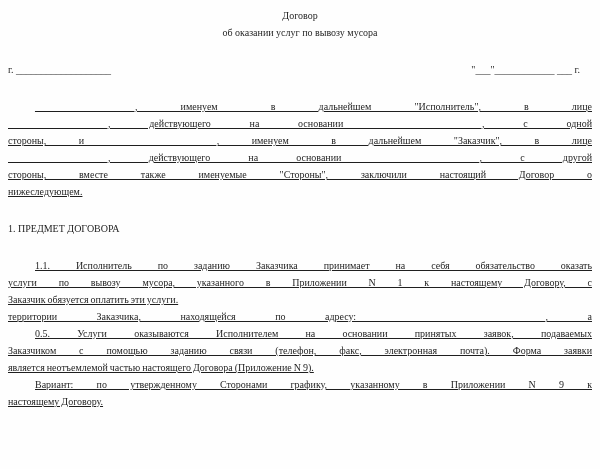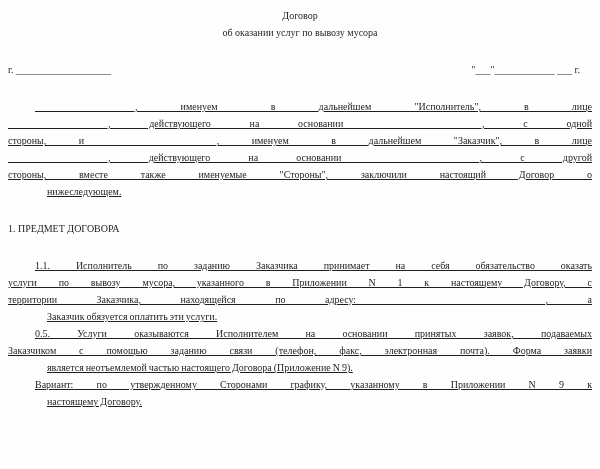--- a/index.html
+++ b/index.html
@@ -31,21 +31,21 @@
   .mt20 { margin-top: 20px; }
   .mt18 { margin-top: 18px; }
   .para .ln {
     height: 17px;
     overflow: hidden;
     text-align: justify;
     text-align-last: justify;
     word-spacing: -0.5px;
     text-decoration: underline;
   }
-  .para .ln.last { text-align: right; text-align-last: left; margin-left: 39px; }
+  .para .ln.last { text-align: right; text-align-last: left; }
   .para .ln.ind { text-indent: 27px; }
 </style>
 </head>
 <body>
 
 <div class="page">
 
   <div class="title-block">
     <div>Договор</div>
     <div>об оказании услуг по вывозу мусора</div>
@@ -63,22 +63,22 @@
       <div class="ln">____________________, действующего на основании ____________________, с другой</div>
       <div class="ln">стороны, вместе также именуемые "Стороны", заключили настоящий Договор о</div>
       <div class="ln last">нижеследующем.</div>
     </div>
 
   <div class="heading">1. ПРЕДМЕТ ДОГОВОРА</div>
 
   <div class="para mt20">
       <div class="ln ind">1.1. Исполнитель по заданию Заказчика принимает на себя обязательство оказать</div>
       <div class="ln">услуги по вывозу мусора, указанного в Приложении N 1 к настоящему Договору, с</div>
+      <div class="ln last">Заказчик обязуется оплатить эти услуги.</div>
       <div class="ln">территории Заказчика, находящейся по адресу: ______________________________, а</div>
-      <div class="ln last">Заказчик обязуется оплатить эти услуги.</div>
     </div>
 
   <div class="para">
       <div class="ln ind">0.5. Услуги оказываются Исполнителем на основании принятых заявок, подаваемых</div>
       <div class="ln">Заказчиком с помощью заданию связи (телефон, факс, электронная почта). Форма заявки</div>
       <div class="ln last">является неотъемлемой частью настоящего Договора (Приложение N 9).</div>
     </div>
 
   <div class="para">
       <div class="ln ind">Вариант: по утвержденному Сторонами графику, указанному в Приложении N 9 к</div>

